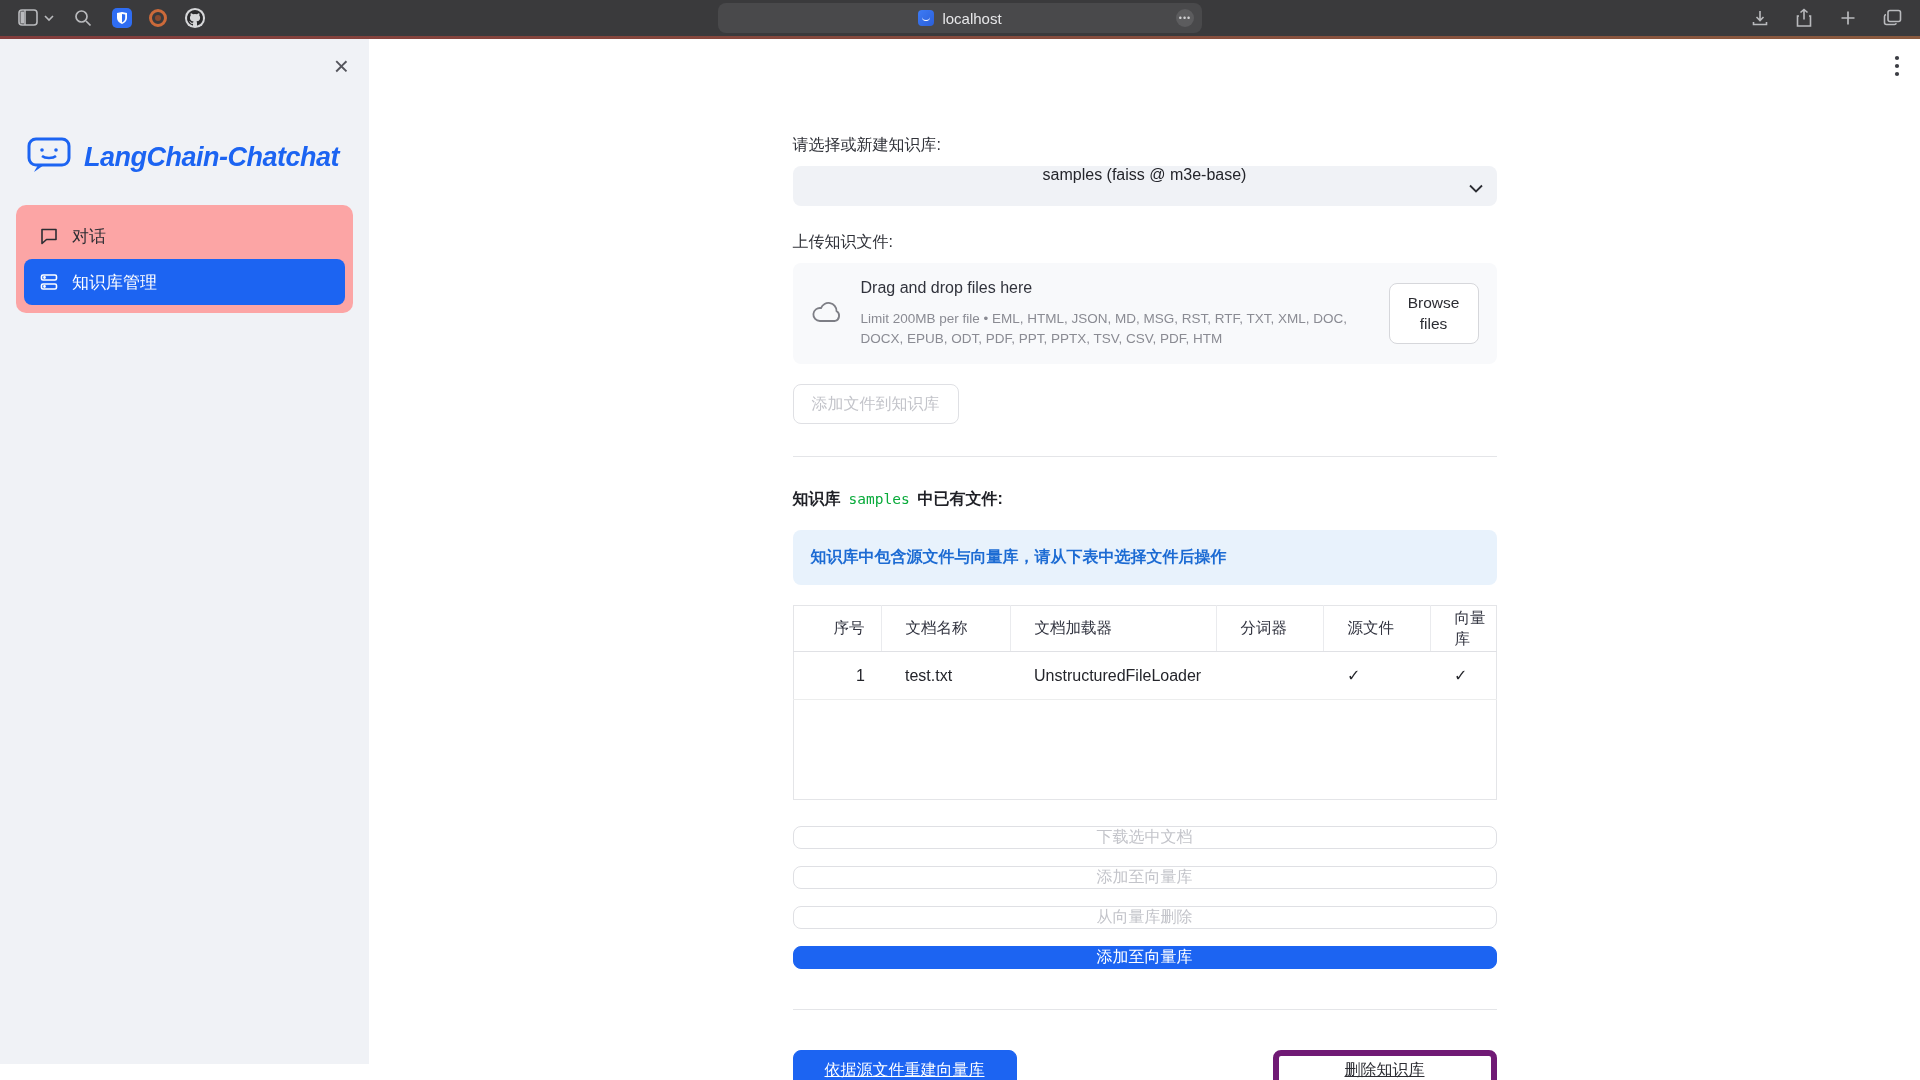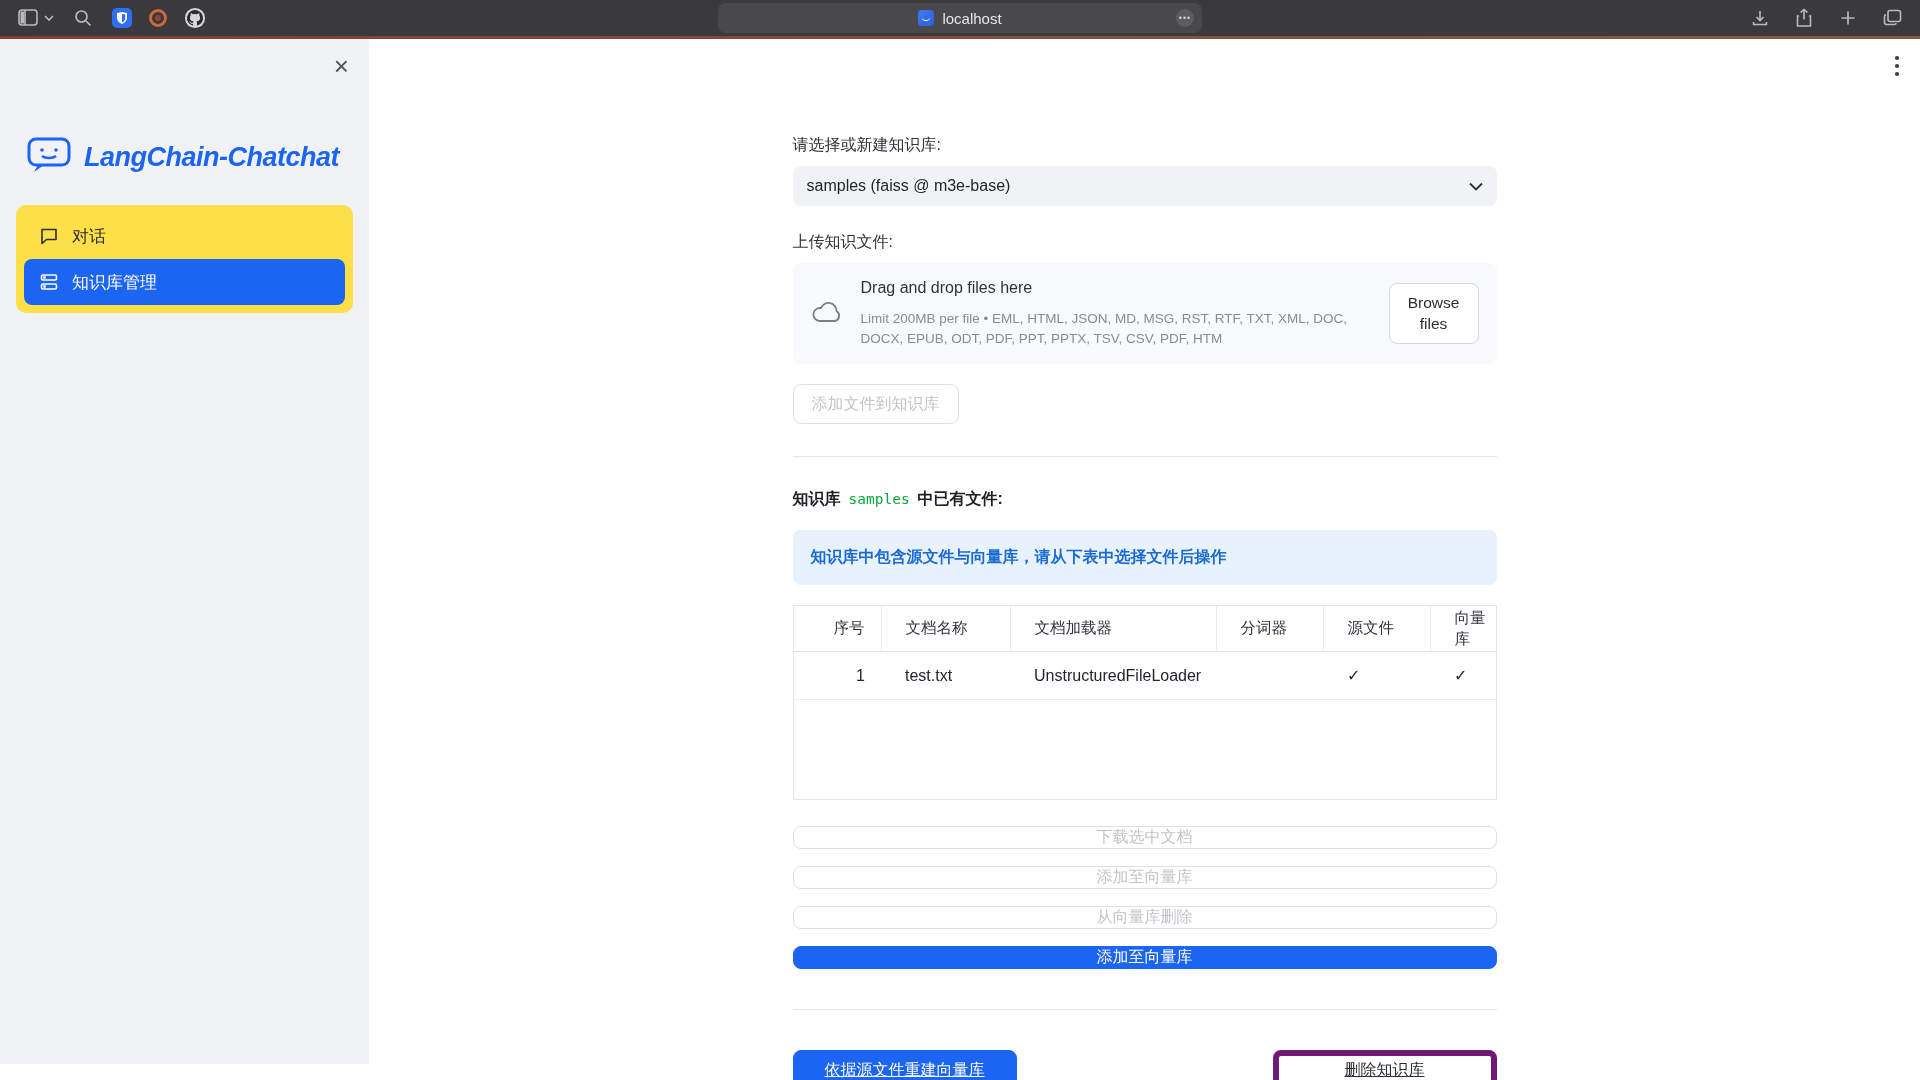--- a/index.html
+++ b/index.html
@@ -24,32 +24,32 @@
   
   .decoration { height:3px; width:100%; background:linear-gradient(90deg,#833d3d,#8a5a3f); }
   .page { display:flex; height:1025px; background:#fff; }
 
   
   .sidebar { width:369px; background:#f0f2f6; position:relative; flex-shrink:0; }
   .close-btn { position:absolute; top:14px; right:20px; font-size:26px; line-height:1; color:#54555c; cursor:pointer; }
   .logo { display:flex; align-items:center; gap:12px; margin:96px 0 0 26px; }
   .logo-icon { color:var(--accent); }
   .logo-text { font-size:27px; font-weight:bold; font-style:italic; color:var(--accent); letter-spacing:-0.5px; white-space:nowrap; }
-  .menu-card { margin:26px 16px 0 16px; background:#fde047; border-radius:10px; padding:8px; }
+  .menu-card { margin:26px 16px 0 16px; background:#fca5a5; border-radius:10px; padding:8px; }
   .menu-item { height:46px; border-radius:8px; display:flex; align-items:center; gap:13px; padding:0 15px; font-size:17px; color:#2c2d33; cursor:pointer; }
   .menu-item.active { background:var(--accent); color:#fff; }
   .menu-item svg { flex-shrink:0; }
 
   
   .main { flex:1; position:relative; background:#fff;border-radius:31px; }
   .kebab { position:absolute; top:16px; right:20px; color:#3c3d43; cursor:pointer; }
   .content { width:704px; margin:96px auto 0 auto; }
 
   .field-label { font-size:16px; color:#303239; margin-bottom:10px; }
-  .select-box { height:40px; background:#f0f2f6; border-radius:8px; display:flex; align-items:center; padding:0 14px; font-size:16px; color:#24252b; cursor:pointer; }
+  .select-box { height:40px; background:#f0f2f6; border-radius:8px; display:flex; align-items:center; padding:0 14px; font-size:16px; color:#24252b; cursor:pointer;flex-direction:column; }
   .select-box .chev { margin-left:auto; color:#2c2d33; display:flex; }
 
   .upload-label { margin-top:26px; }
   .dropzone { margin-top:10px; background:#f8f9fb; border-radius:8px; padding:16px 18px; display:flex; align-items:center; min-height:94px; }
   .cloud { color:#7d7e85; margin-right:18px; flex-shrink:0; }
   .dz-texts { display:flex; flex-direction:column; gap:12px; }
   .dz-title { font-size:16px; color:#31333c; }
   .dz-limit { font-size:13.5px; color:#8a8b93; line-height:1.45; max-width:512px; }
   .browse-btn { margin-left:auto; width:90px; background:#fff; border:1px solid #d6d7db; border-radius:8px; padding:9px 10px;
     font-size:15.5px; color:#2c2d33; text-align:center; line-height:1.35; cursor:pointer; flex-shrink:0; }

